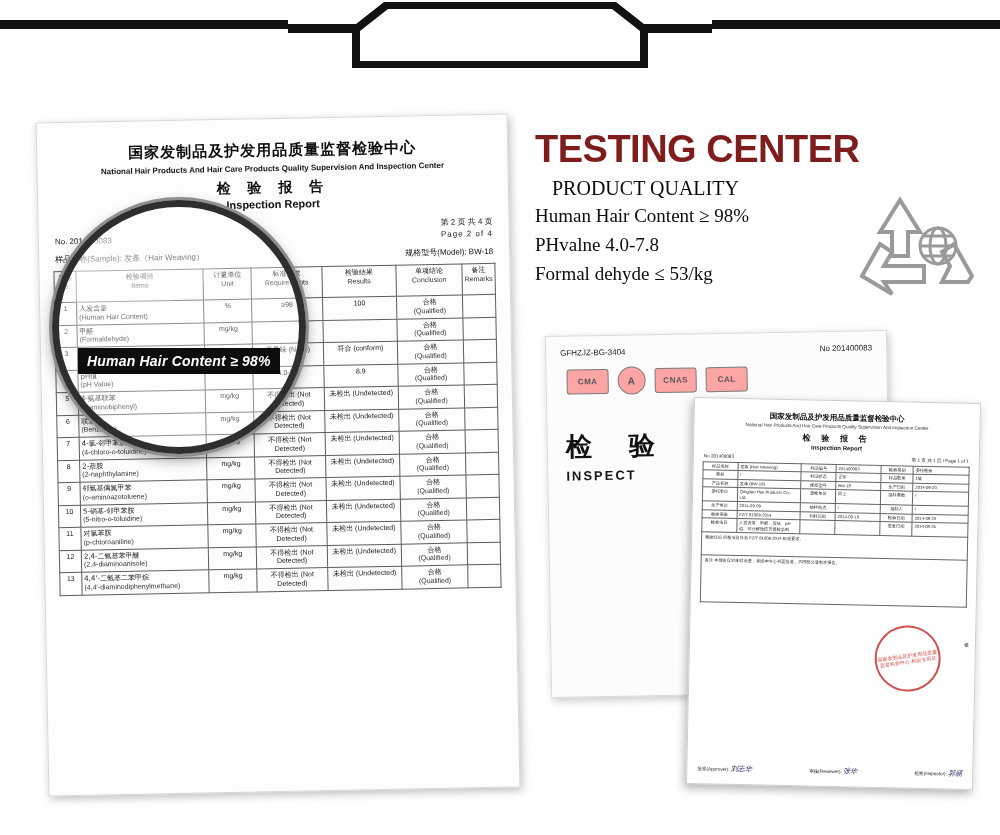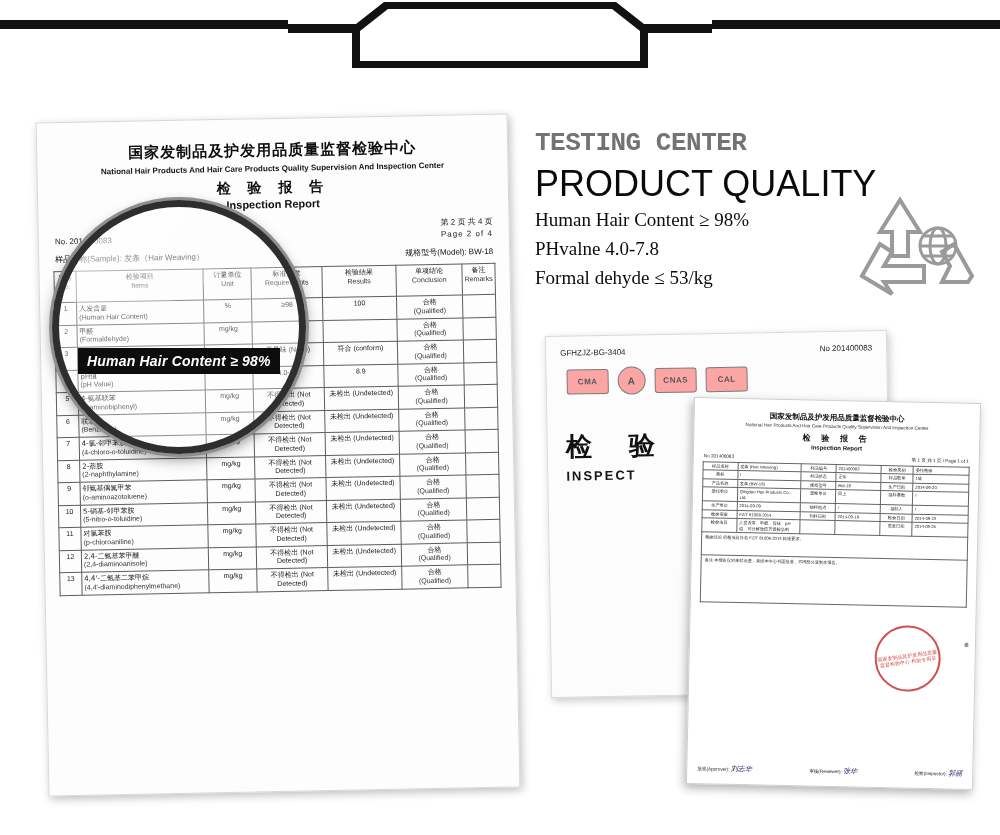--- a/index.html
+++ b/index.html
@@ -181,33 +181,34 @@
   }
 
   
   #right-col {
     position: absolute;
     left: 535px;
     top: 130px;
     width: 455px;
   }
   #tc-title {
-    font-family: Liberation Mono, monospace;
-    font-size: 26px;
+    font-family: Liberation Sans, sans-serif;
+    font-size: 38px;
     font-weight: bold;
     letter-spacing: -0.5px;
-    color: #737373;
+    color: #7f1d1d;
     line-height: 1;
   }
   #pq-title {
-    font-family: Liberation Sans, sans-serif;
-    font-size: 36px;
+    font-family: Liberation Serif, serif;
+    font-size: 20px;
     color: #0a0a0a;
     margin-top: 10px;
     line-height: 1;
+    margin-left: 17px;
   }
   .spec-line {
     font-family: "Liberation Serif", serif;
     font-size: 19px;
     color: #0c0c0c;
     margin-top: 7px;
     line-height: 1.15;
   }
 
   

